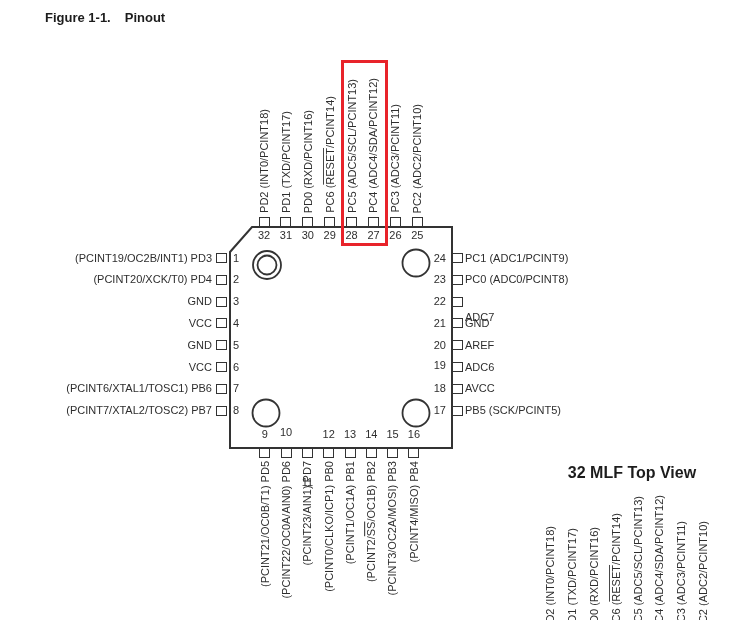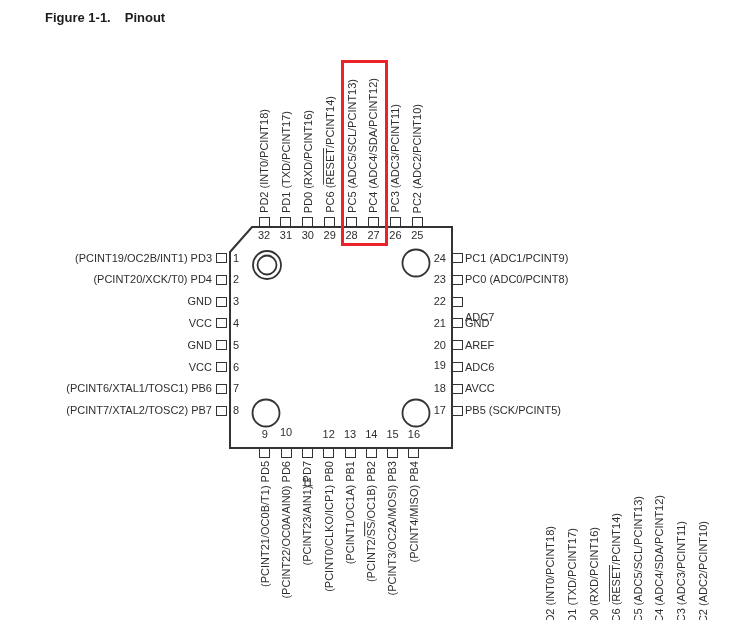--- a/index.html
+++ b/index.html
@@ -34,20 +34,21 @@
 </style>
 </head>
 <body>
 
 <div class="page">
 
   <div class="fig-title">
     <span>Figure 1-1.</span><span class="gap"></span><span>Pinout</span>
   </div>
 
+  <div class="heading" id="mlf-heading">32 MLF Top View</div>
 
   <svg class="chip-svg" width="744" height="620" viewBox="0 0 744 620">
     <polygon points="252,227 452,227 452,448 230,448 230,252" fill="#ffffff" stroke="#333333" stroke-width="2"></polygon>
     <circle cx="267" cy="265" r="14" fill="none" stroke="#333333" stroke-width="1.8"></circle>
     <circle cx="267" cy="265" r="9.5" fill="none" stroke="#333333" stroke-width="1.8"></circle>
     <circle cx="416" cy="263" r="13.5" fill="none" stroke="#333333" stroke-width="1.8"></circle>
     <circle cx="266" cy="413" r="13.5" fill="none" stroke="#333333" stroke-width="1.8"></circle>
     <circle cx="416" cy="413" r="13.5" fill="none" stroke="#333333" stroke-width="1.8"></circle>
   </svg>
 

